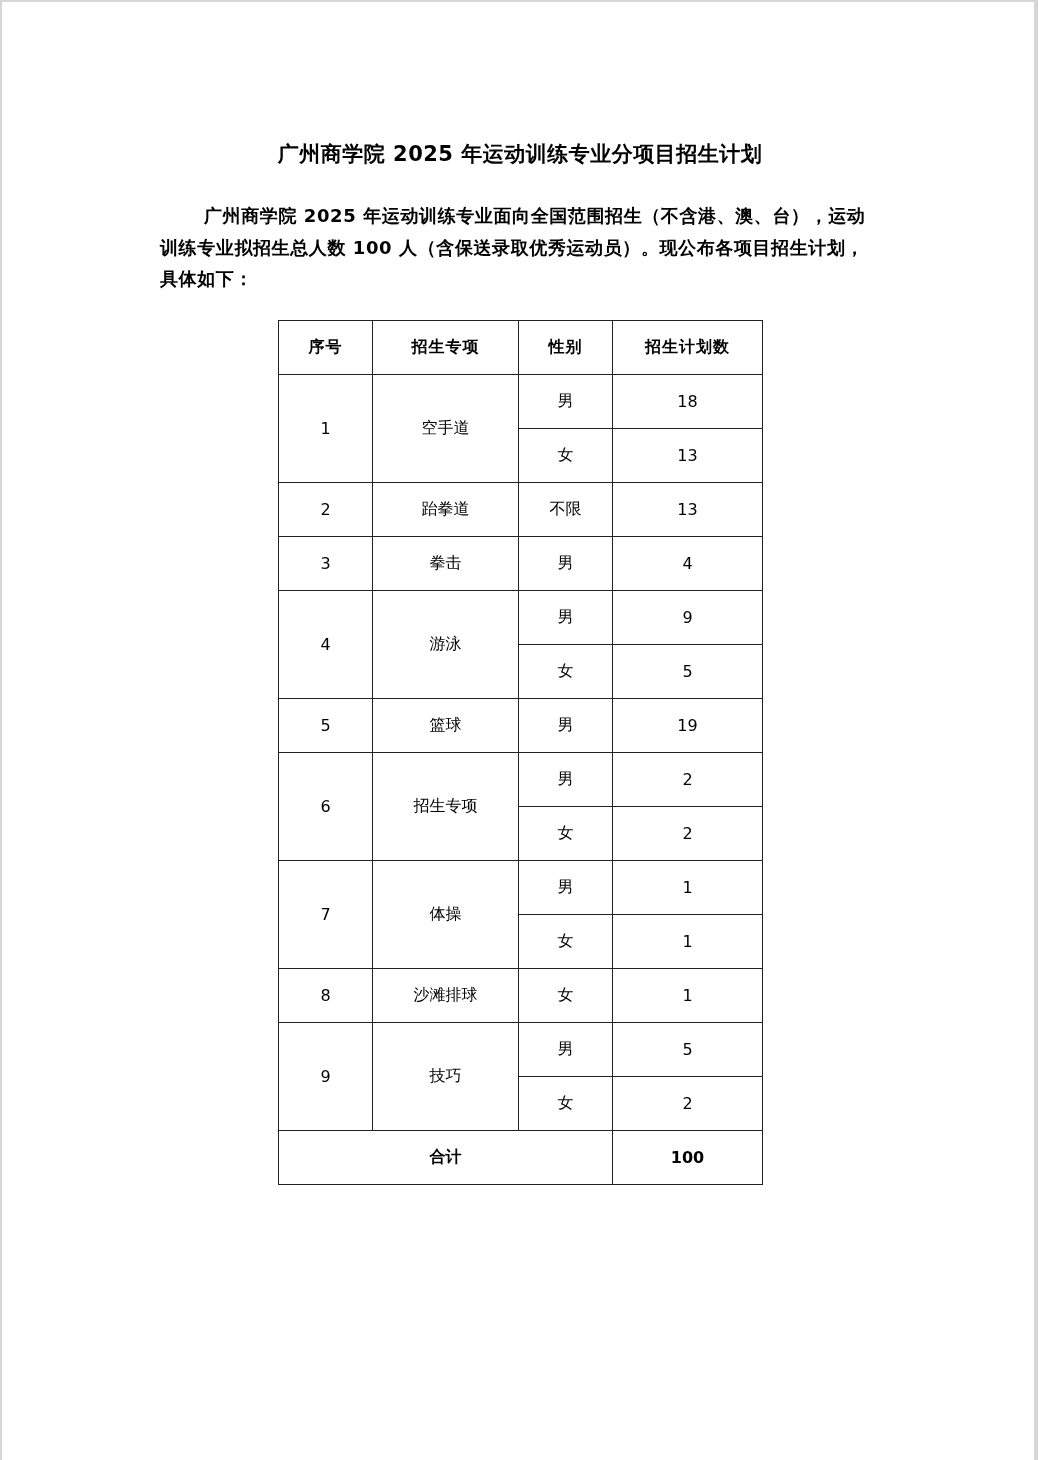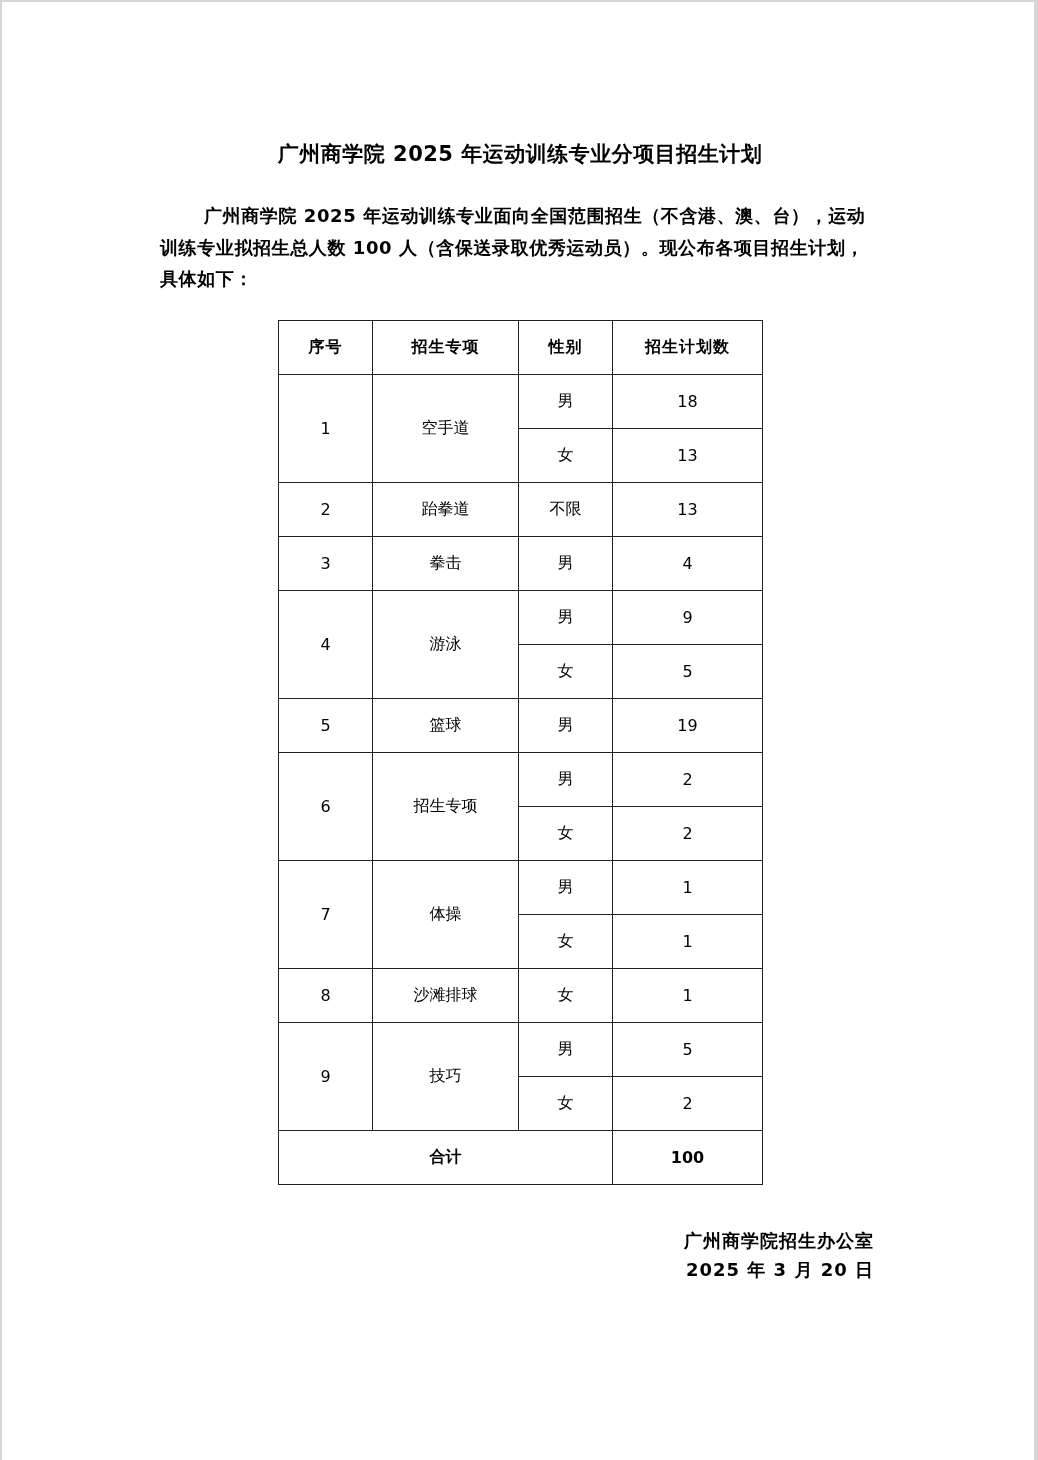--- a/index.html
+++ b/index.html
@@ -187,17 +187,13 @@
         <td>2</td>
       </tr>
 
       <tr>
         <td colspan="3" class="total-label">合计</td>
         <td class="total-value">100</td>
       </tr>
     </tbody>
   </table>
 
-  <div class="signature">
-    <div>广州商学院招生办公室</div>
-    <div>2025 年 3 月 20 日</div>
-  </div>
 </div>
 
 </body></html>

